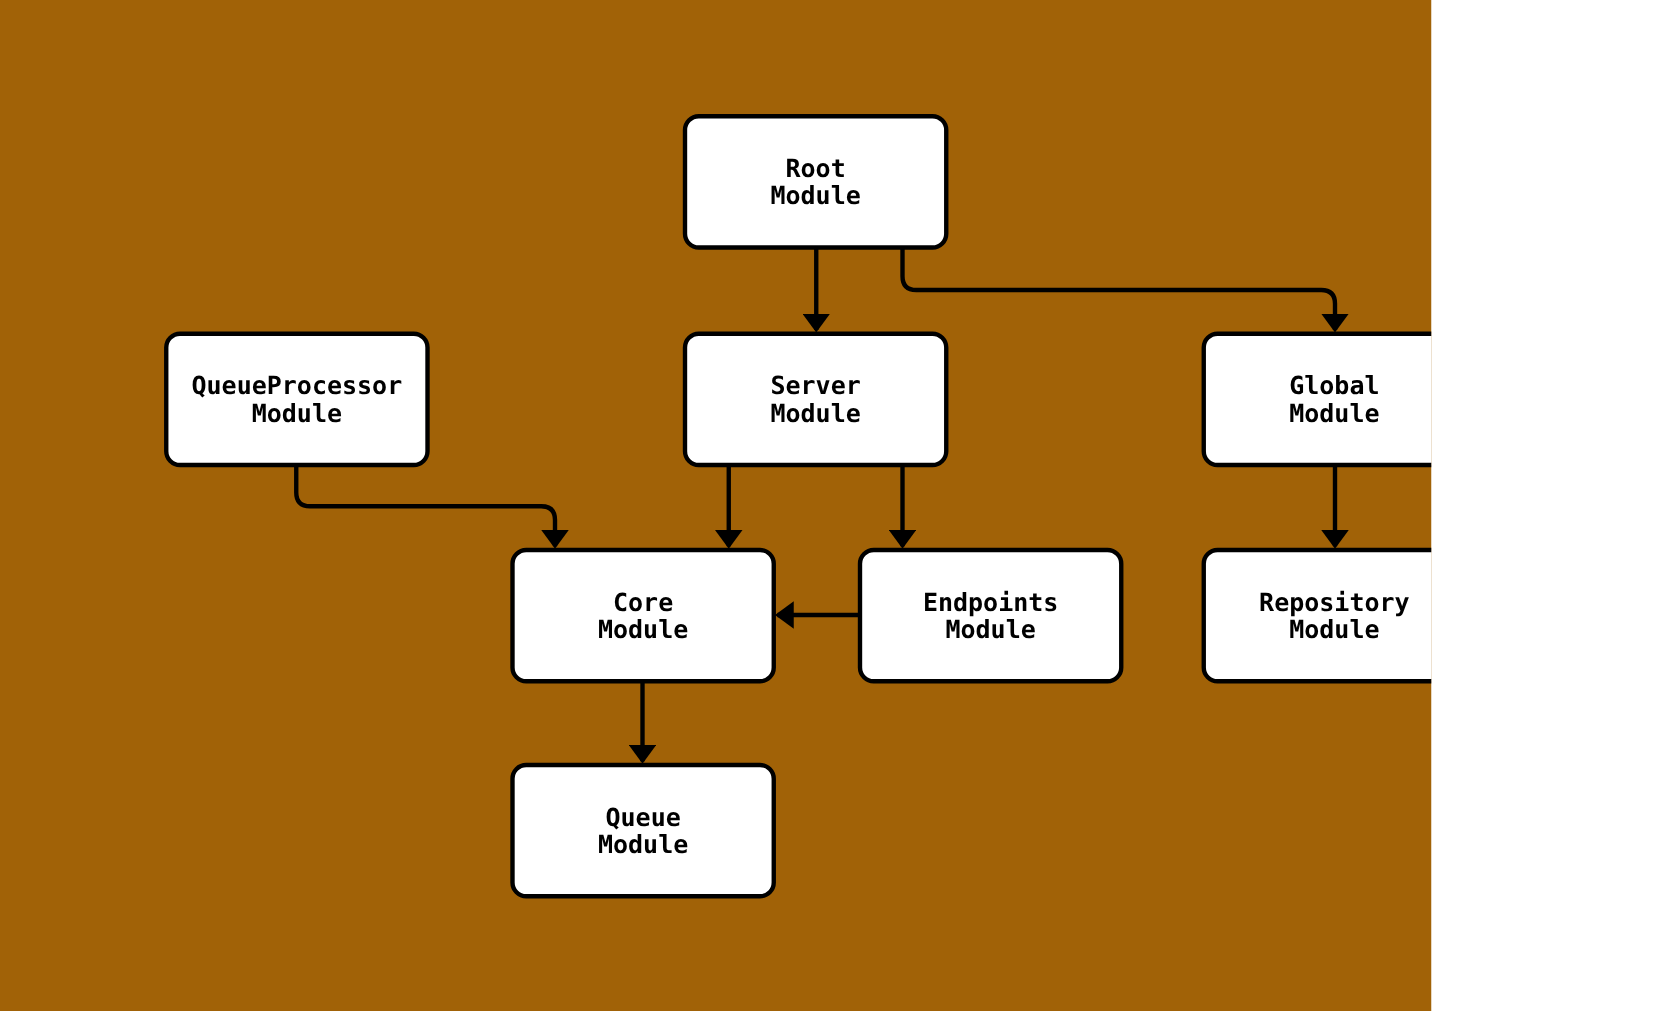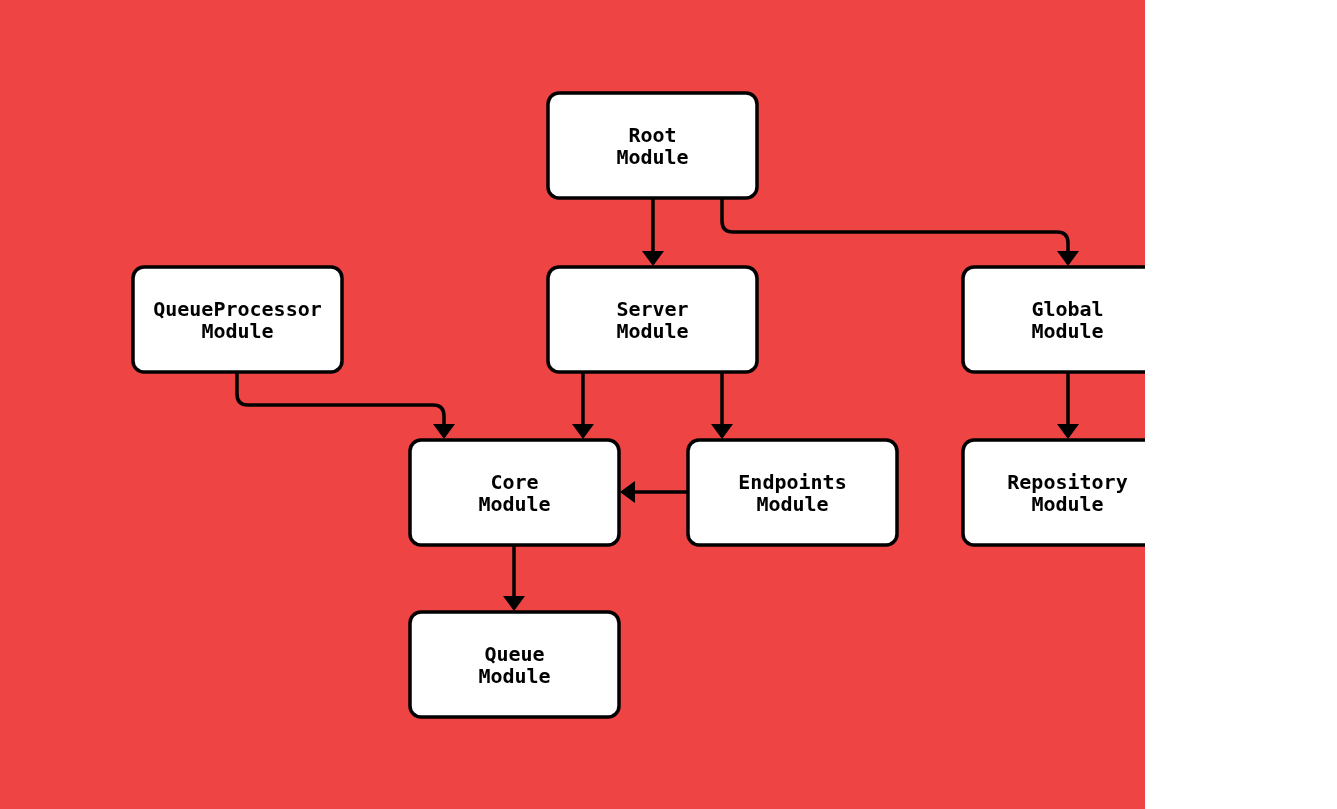--- a/index.html
+++ b/index.html
@@ -4,21 +4,21 @@
 <style>
   html, body {
     margin: 0;
     padding: 0;
     background: #ffffff;
   }
   #canvas {
     position: relative;
     width: 1145px;
     height: 809px;
-    background: #ef4444;
+    background: #a16207;
     overflow: hidden;
   }
   svg {
     display: block;
     width: 1337px;
     height: 809px;
   }
   .node-box {
     fill: #ffffff;
     stroke: #000000;

